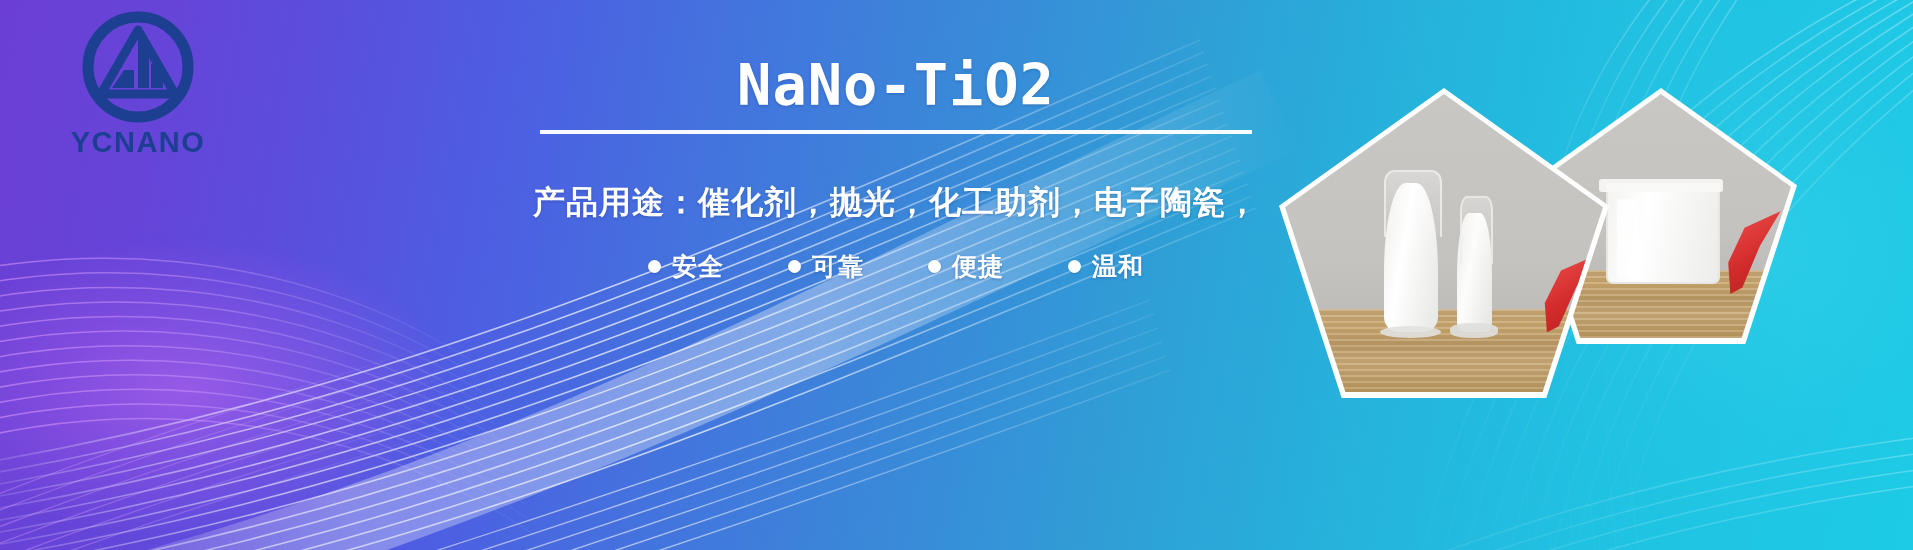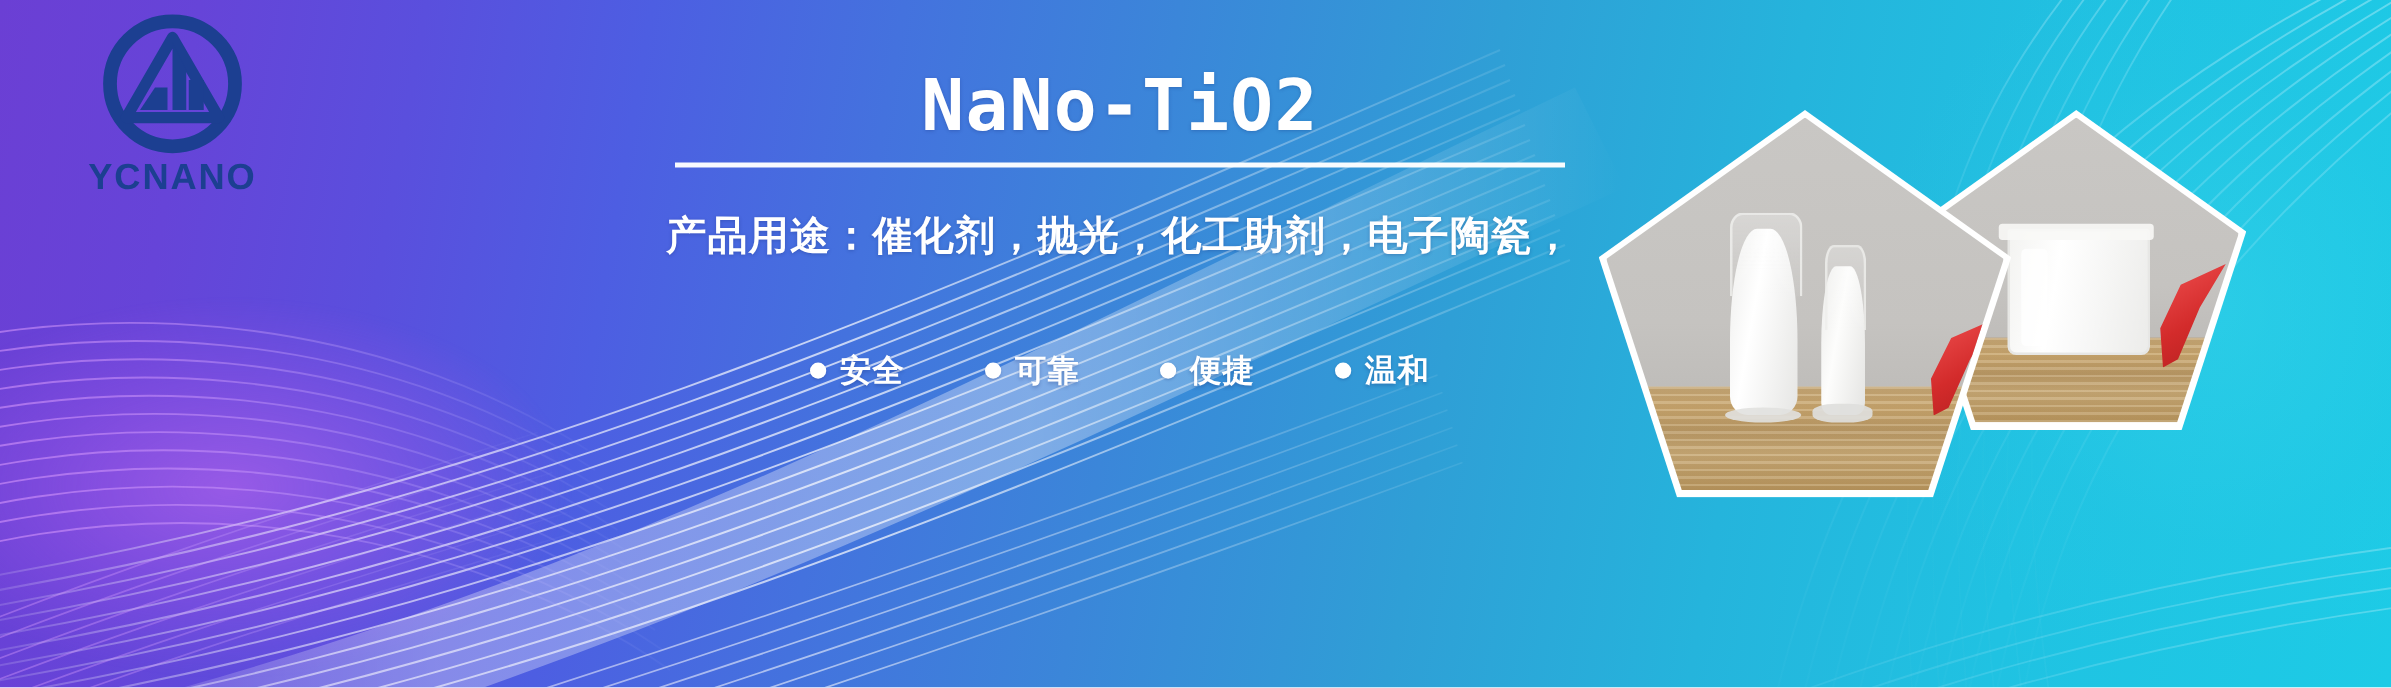--- a/index.html
+++ b/index.html
@@ -98,33 +98,33 @@
     white-space: nowrap;
   }
   .title-rule {
     margin: 14px auto 0;
     width: 712px;
     height: 4px;
     background: #ffffff;
     opacity: 0.96;
   }
   .usage {
-    margin-top: 30px;
+    margin-top: 44px;
     font-size: 32px;
     font-weight: 700;
     color: #ffffff;
     line-height: 1.52;
     letter-spacing: 1px;
     font-family: "DejaVu Sans", "Liberation Sans", sans-serif;
     text-shadow: 0 1px 3px rgba(20,40,110,0.30);
   }
   .usage div { white-space: nowrap; }
 
   .features {
-    margin-top: 68px;
+    margin-top: 24px;
     display: flex;
     justify-content: center;
     align-items: center;
     gap: 64px;
     text-align: center;
   }
   .feature {
     display: flex;
     align-items: center;
     gap: 11px;

